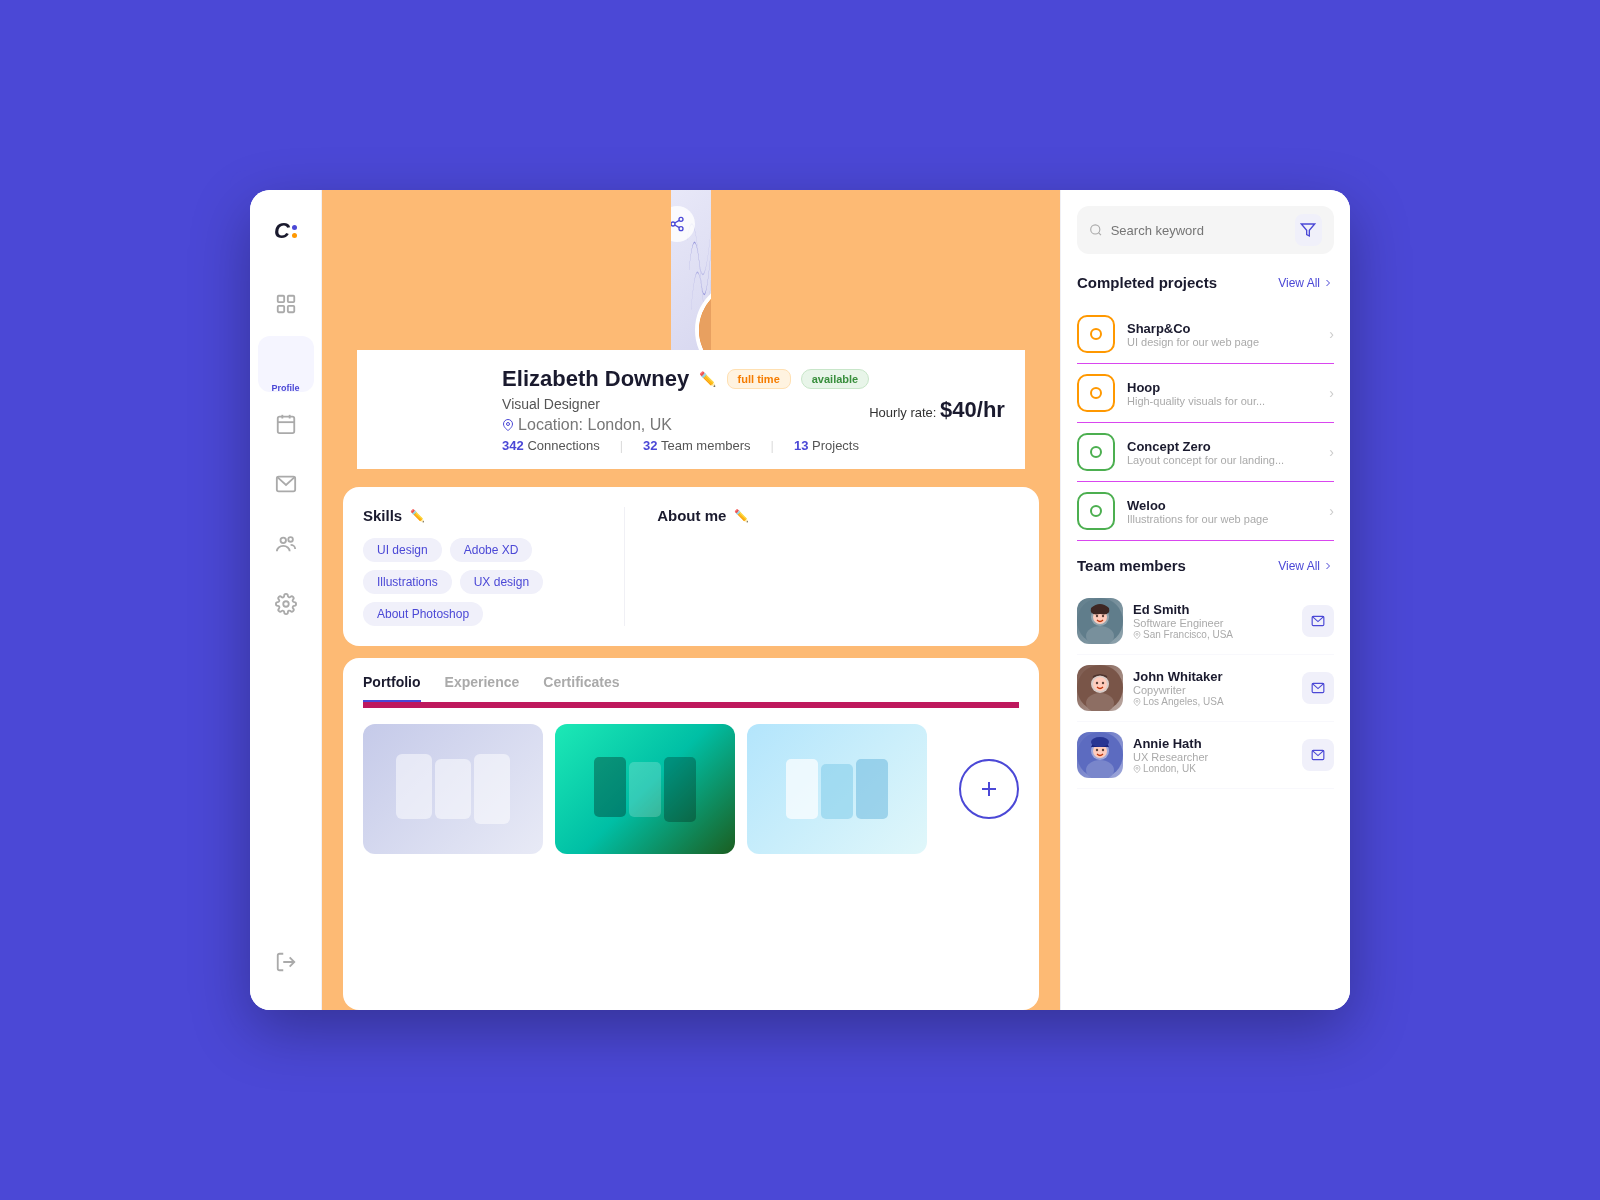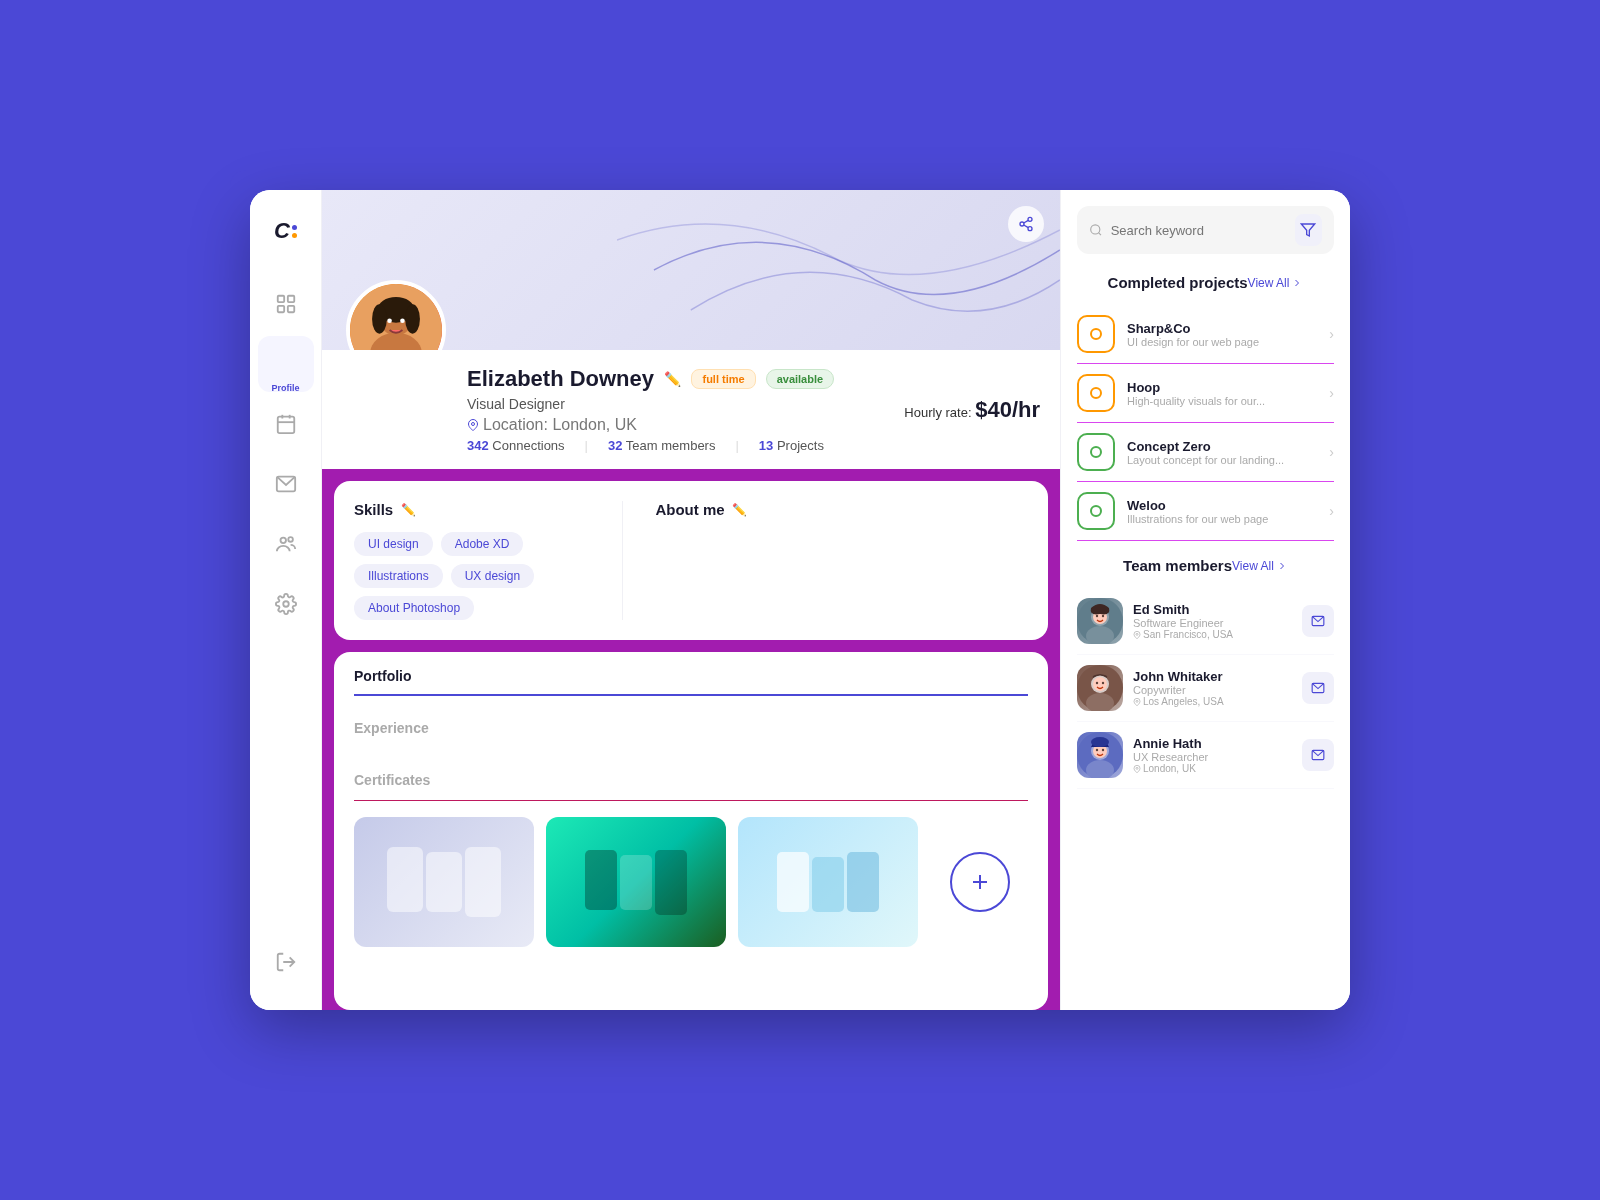--- a/index.html
+++ b/index.html
@@ -83,25 +83,26 @@
       color: #4B48D6;
       font-weight: 600;
       margin-top: 46px;
     }
     .sidebar-bottom {
       margin-top: auto;
     }
     
     .main-content {
       flex: 1;
-      background: #a21caf;
+      background: #fdba74;
       padding: 0;
       display: flex;
       flex-direction: column;
       overflow: hidden;
+      align-items: center;
     }
     
     .profile-banner {
       background: linear-gradient(135deg, #e8e8f8 0%, #d8d8f0 100%);
       height: 160px;
       position: relative;
       overflow: hidden;
       display: flex;
       align-items: flex-end;
       padding: 0 20px;
@@ -237,20 +238,21 @@
       font-weight: 800;
     }
     
     .middle-section {
       display: flex;
       flex-direction: column;
       gap: 12px;
       padding: 0 12px;
       flex: 1;
       overflow-y: auto;
+      margin-top: 6px;
     }
     .skills-about-row {
       display: flex;
       gap: 12px;
       background: #fff;
       border-radius: 16px;
       padding: 20px;
     }
     .skills-section {
       flex: 1;
@@ -297,22 +299,21 @@
     .portfolio-section {
       background: #fff;
       border-radius: 16px;
       padding: 16px 20px;
       flex: 1;
     }
     .portfolio-tabs {
       display: flex;
       gap: 24px;
       margin-bottom: 16px;
-      border-bottom: 1px solid #be185d;
-      flex-direction: column;
+      border-bottom: 6px solid #be185d;
     }
     .portfolio-tab {
       font-size: 14px;
       font-weight: 600;
       color: #aaa;
       padding-bottom: 10px;
       cursor: pointer;
       border-bottom: 2px solid transparent;
     }
     .portfolio-tab.active {
@@ -396,21 +397,21 @@
       height: 32px;
       background: #f0f0fa;
       border-radius: 8px;
       display: flex;
       align-items: center;
       justify-content: center;
       cursor: pointer;
     }
     .section-header {
       display: flex;
-      justify-content: center;
+      justify-content: space-between;
       align-items: center;
       margin-bottom: 14px;
     }
     .section-header-title {
       font-size: 15px;
       font-weight: 700;
       color: #1a1a2e;
     }
     .view-all-link {
       font-size: 12px;

